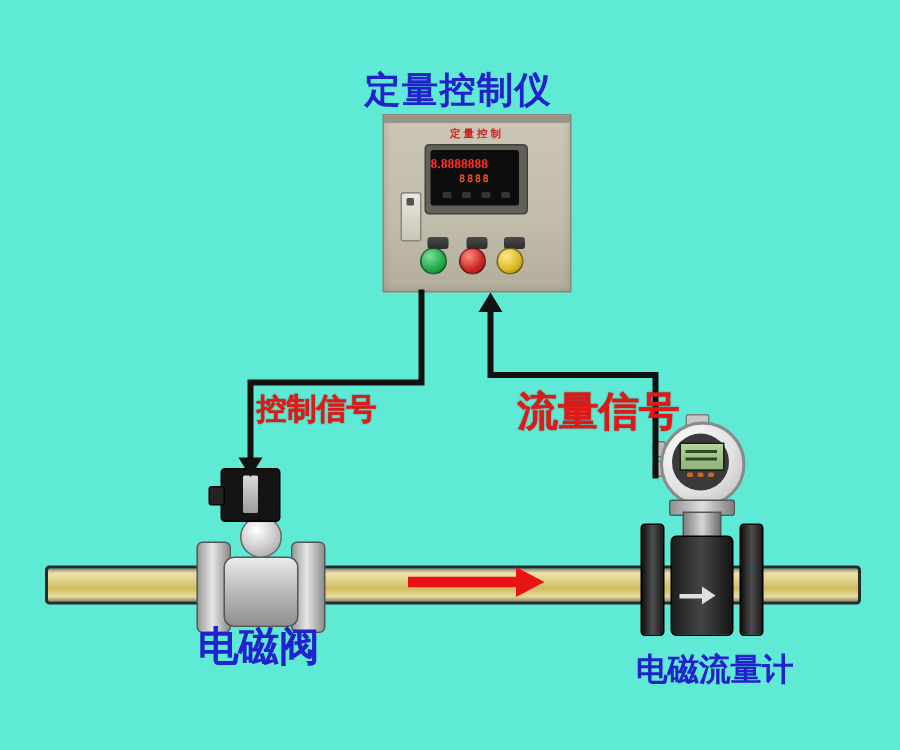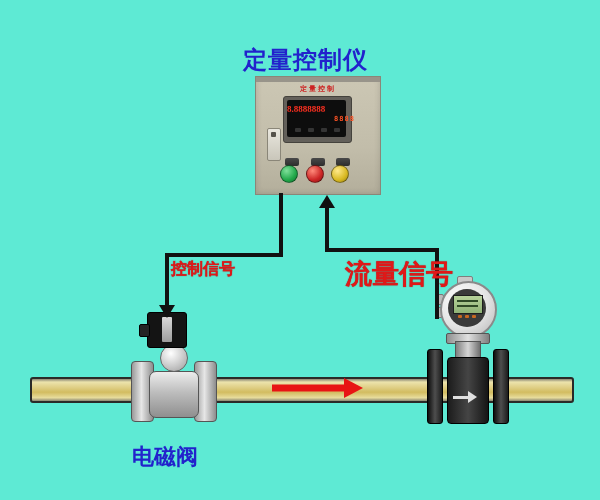--- a/index.html
+++ b/index.html
@@ -6,43 +6,43 @@
   #stage{
     position:relative;width:600px;height:500px;background:#5eead4;
     font-family:"DejaVu Sans","Liberation Sans",sans-serif;overflow:hidden;
   }
   .abs{position:absolute;}
 
   
   .blue-label{color:#2222cc;font-weight:bold;}
   .red-label{color:#e01818;font-weight:bold;text-shadow:0 0 1px #a01010;}
   #title{left:243px;top:44px;font-size:24px;letter-spacing:1px;}
-  #lbl-control-signal{left:171px;top:259px;font-size:16px;}
+  #lbl-control-signal{left:171px;top:259px;font-size:20px;}
   #lbl-flow-signal{left:345px;top:256px;font-size:27px;}
-  #lbl-valve{left:132px;top:442px;font-size:22px;}
+  #lbl-valve{left:132px;top:413px;font-size:27px;}
   #lbl-flowmeter{left:424px;top:432px;font-size:21px;}
 
   
   #panel{
     left:255px;top:76px;width:104px;height:117px;
     background:linear-gradient(180deg,#ccc7b4 0%,#c2bdaa 60%,#b3ae9b 100%);
     border:1px solid #8a8678;box-shadow:inset 0 0 6px rgba(0,0,0,.15);padding-left:20px;
   }
   #panel-topstrip{left:0;top:0;width:100%;height:5px;background:#98948a;}
   #panel-nameplate{left:0;top:7px;width:100%;text-align:center;
     font-size:7px;font-weight:bold;color:#cc2222;letter-spacing:2px;}
   #display-frame{left:27px;top:19px;width:67px;height:45px;
     background:#63605a;border-radius:3px;border:1px solid #44423c;}
   #display-inner{left:3px;top:3px;width:59px;height:37px;background:#0d0d0d;border-radius:2px;}
   #display-row1{left:0;top:4px;width:100%;text-align:left;
     font-family:Liberation Serif, serif;
     font-size:9px;font-weight:bold;color:#ff3020;letter-spacing:0px;}
   #display-row2{left:0;top:15px;width:100%;text-align:center;
     font-family:"DejaVu Sans Mono","Liberation Mono",monospace;
-    font-size:7px;font-weight:bold;color:#ff5325;letter-spacing:1px;margin-left:28px;}
+    font-size:7px;font-weight:bold;color:#ff5325;letter-spacing:1px;}
   .disp-btn{top:28px;width:6px;height:4px;background:#343434;border-radius:1px;}
 
   #panel-switch{left:11px;top:51px;width:12px;height:31px;
     background:linear-gradient(180deg,#e9e7de,#c9c6ba);
     border:1px solid #8a8678;border-radius:2px;}
   #panel-switch-mark{left:3px;top:3px;width:5px;height:5px;background:#55524a;border-radius:1px;}
 
   .pbtn{top:81px;width:22px;height:24px;}
   .pbtn-cap{left:5px;top:0;width:14px;height:8px;background:linear-gradient(180deg,#4a4a4a,#2c2c2c);border-radius:2px;}
   .pbtn-ball{left:0;top:7px;width:16px;height:16px;border-radius:50%;border:1px solid rgba(0,0,0,.45);}
@@ -185,14 +185,15 @@
     <path d="M437,319 L437,250 L327,250 L327,207" stroke="#111111" stroke-width="4" fill="none"></path>
     <polygon points="319,208 335,208 327,195" fill="#111111"></polygon>
     <line x1="272" y1="388" x2="346" y2="388" stroke="#e81414" stroke-width="7"></line>
     <polygon points="344,378 344,398 363,388" fill="#e81414"></polygon>
   </svg>
 
   <div class="abs red-label" id="lbl-control-signal">控制信号</div>
   <div class="abs red-label" id="lbl-flow-signal">流量信号</div>
 
   <div class="abs blue-label" id="lbl-valve">电磁阀</div>
+  <div class="abs blue-label" id="lbl-flowmeter">电磁流量计</div>
 
 </div>
 
 </body></html>

